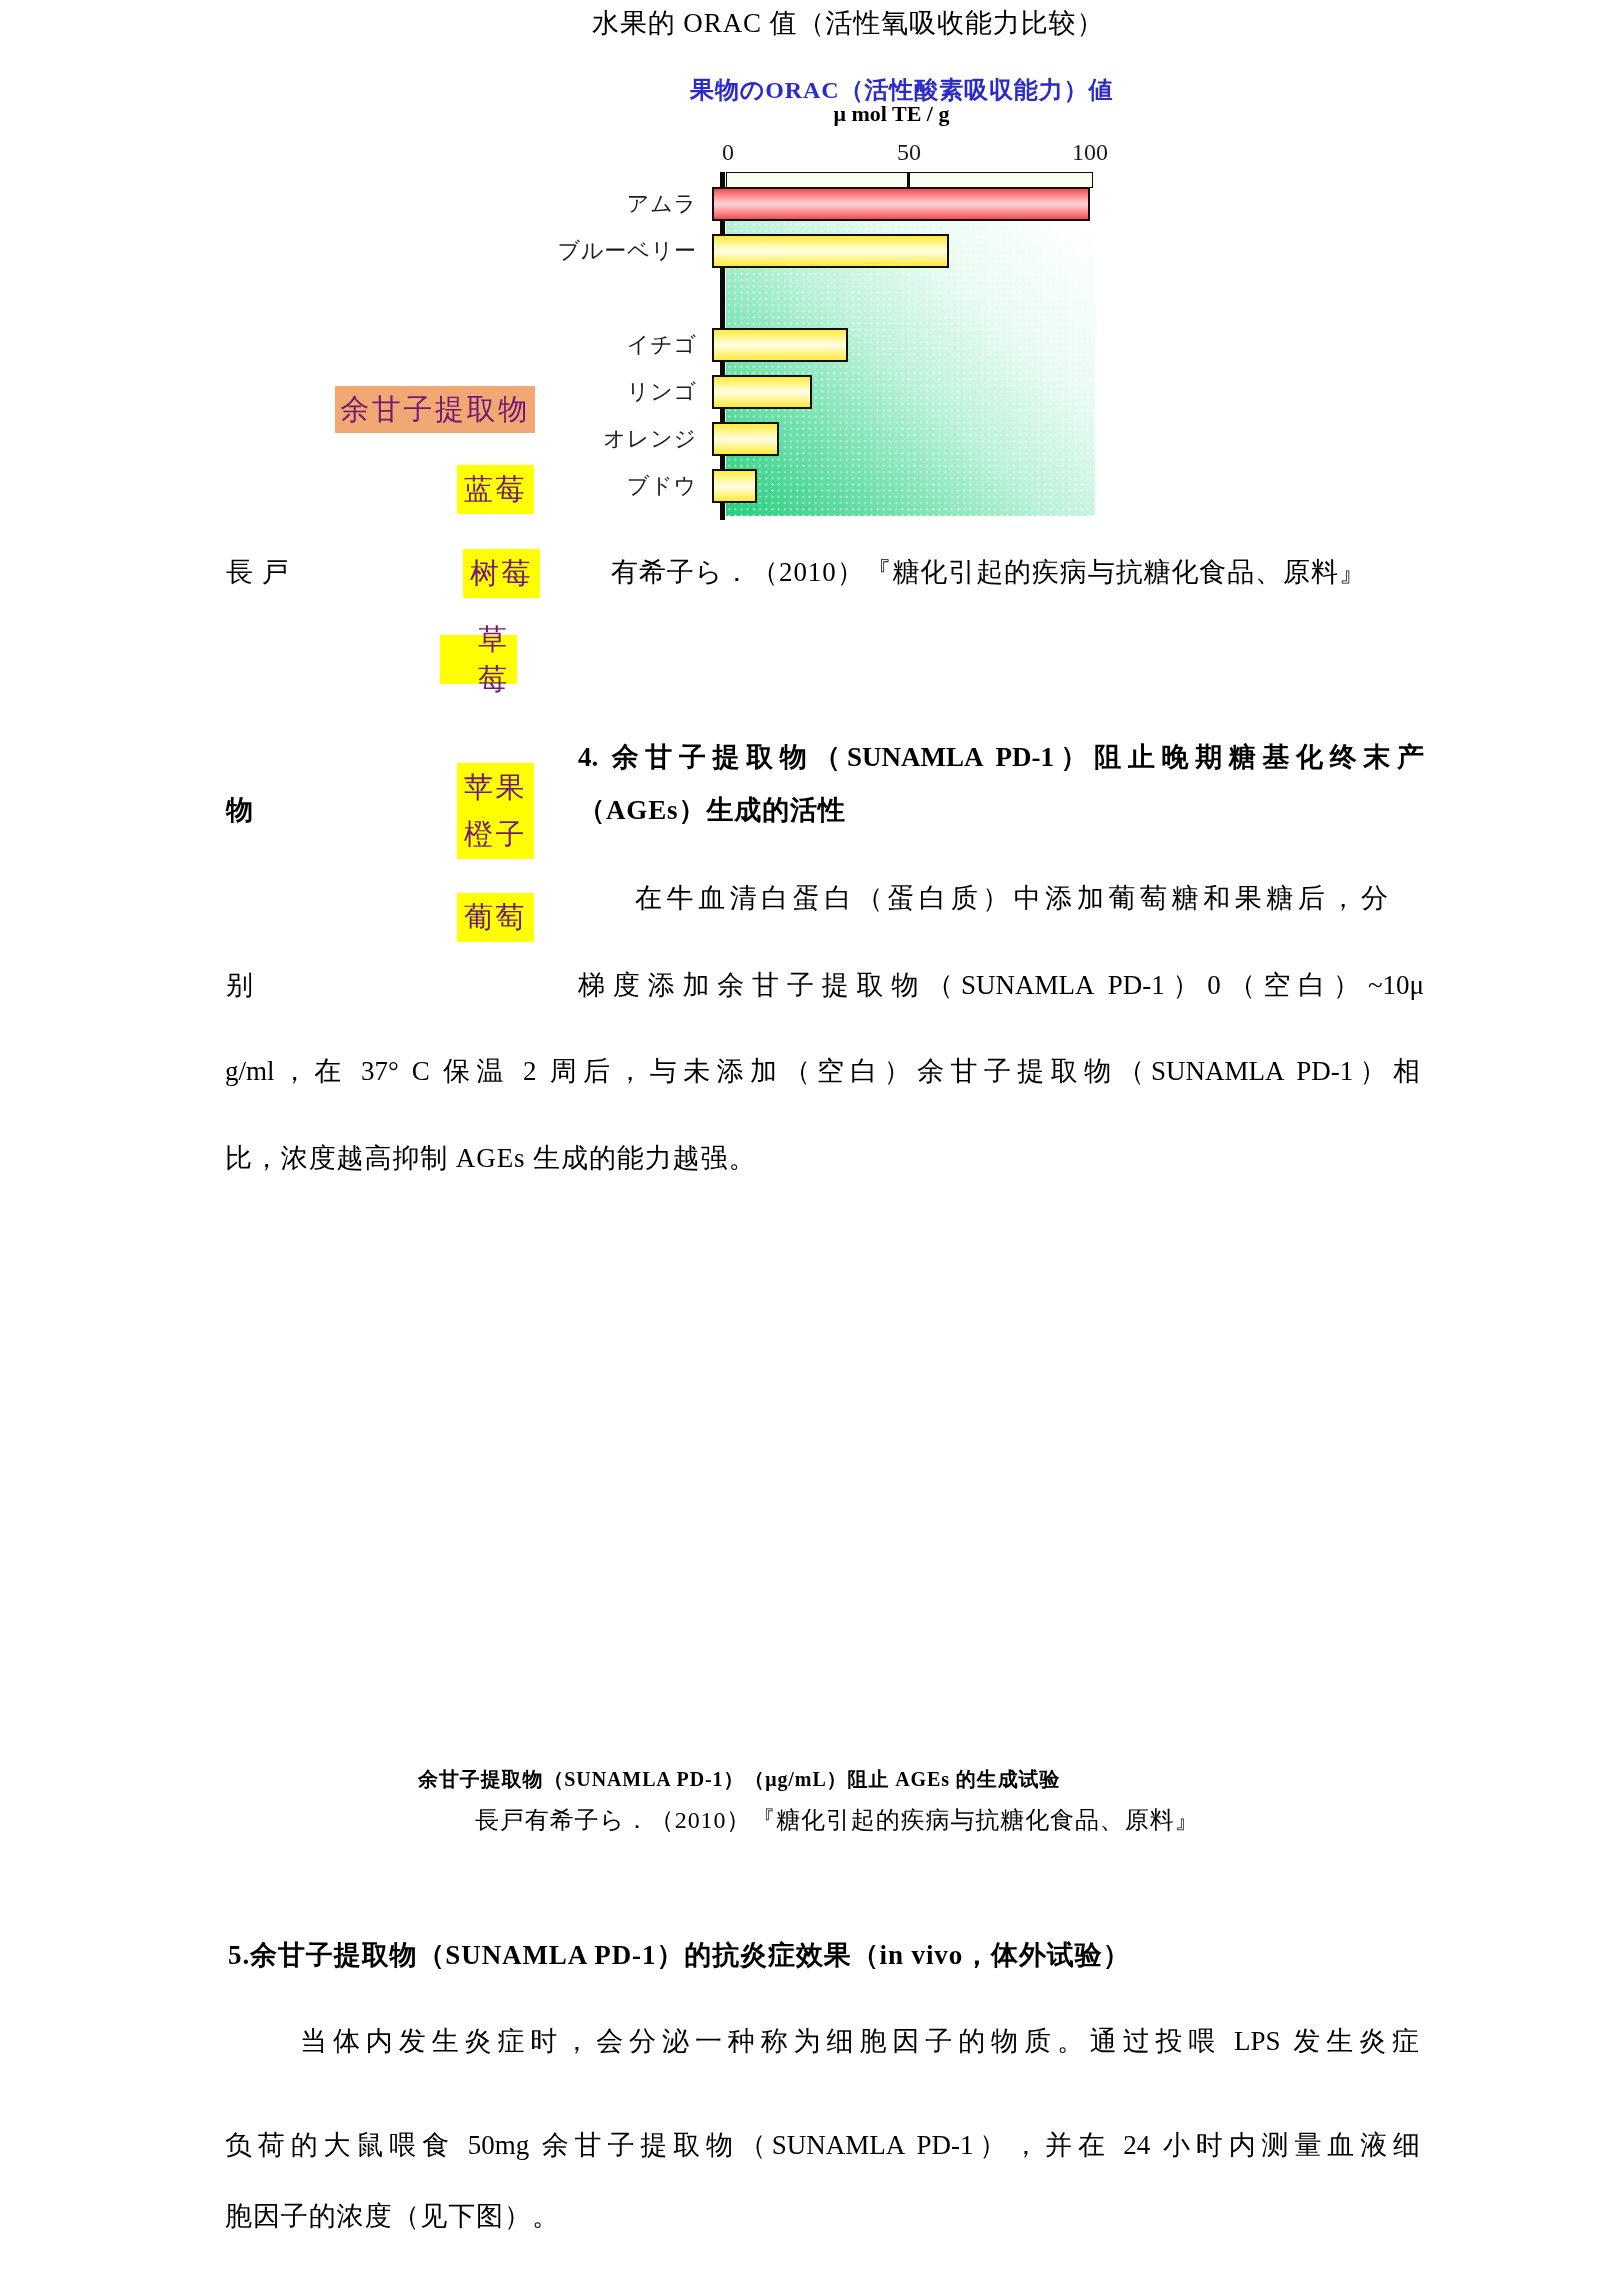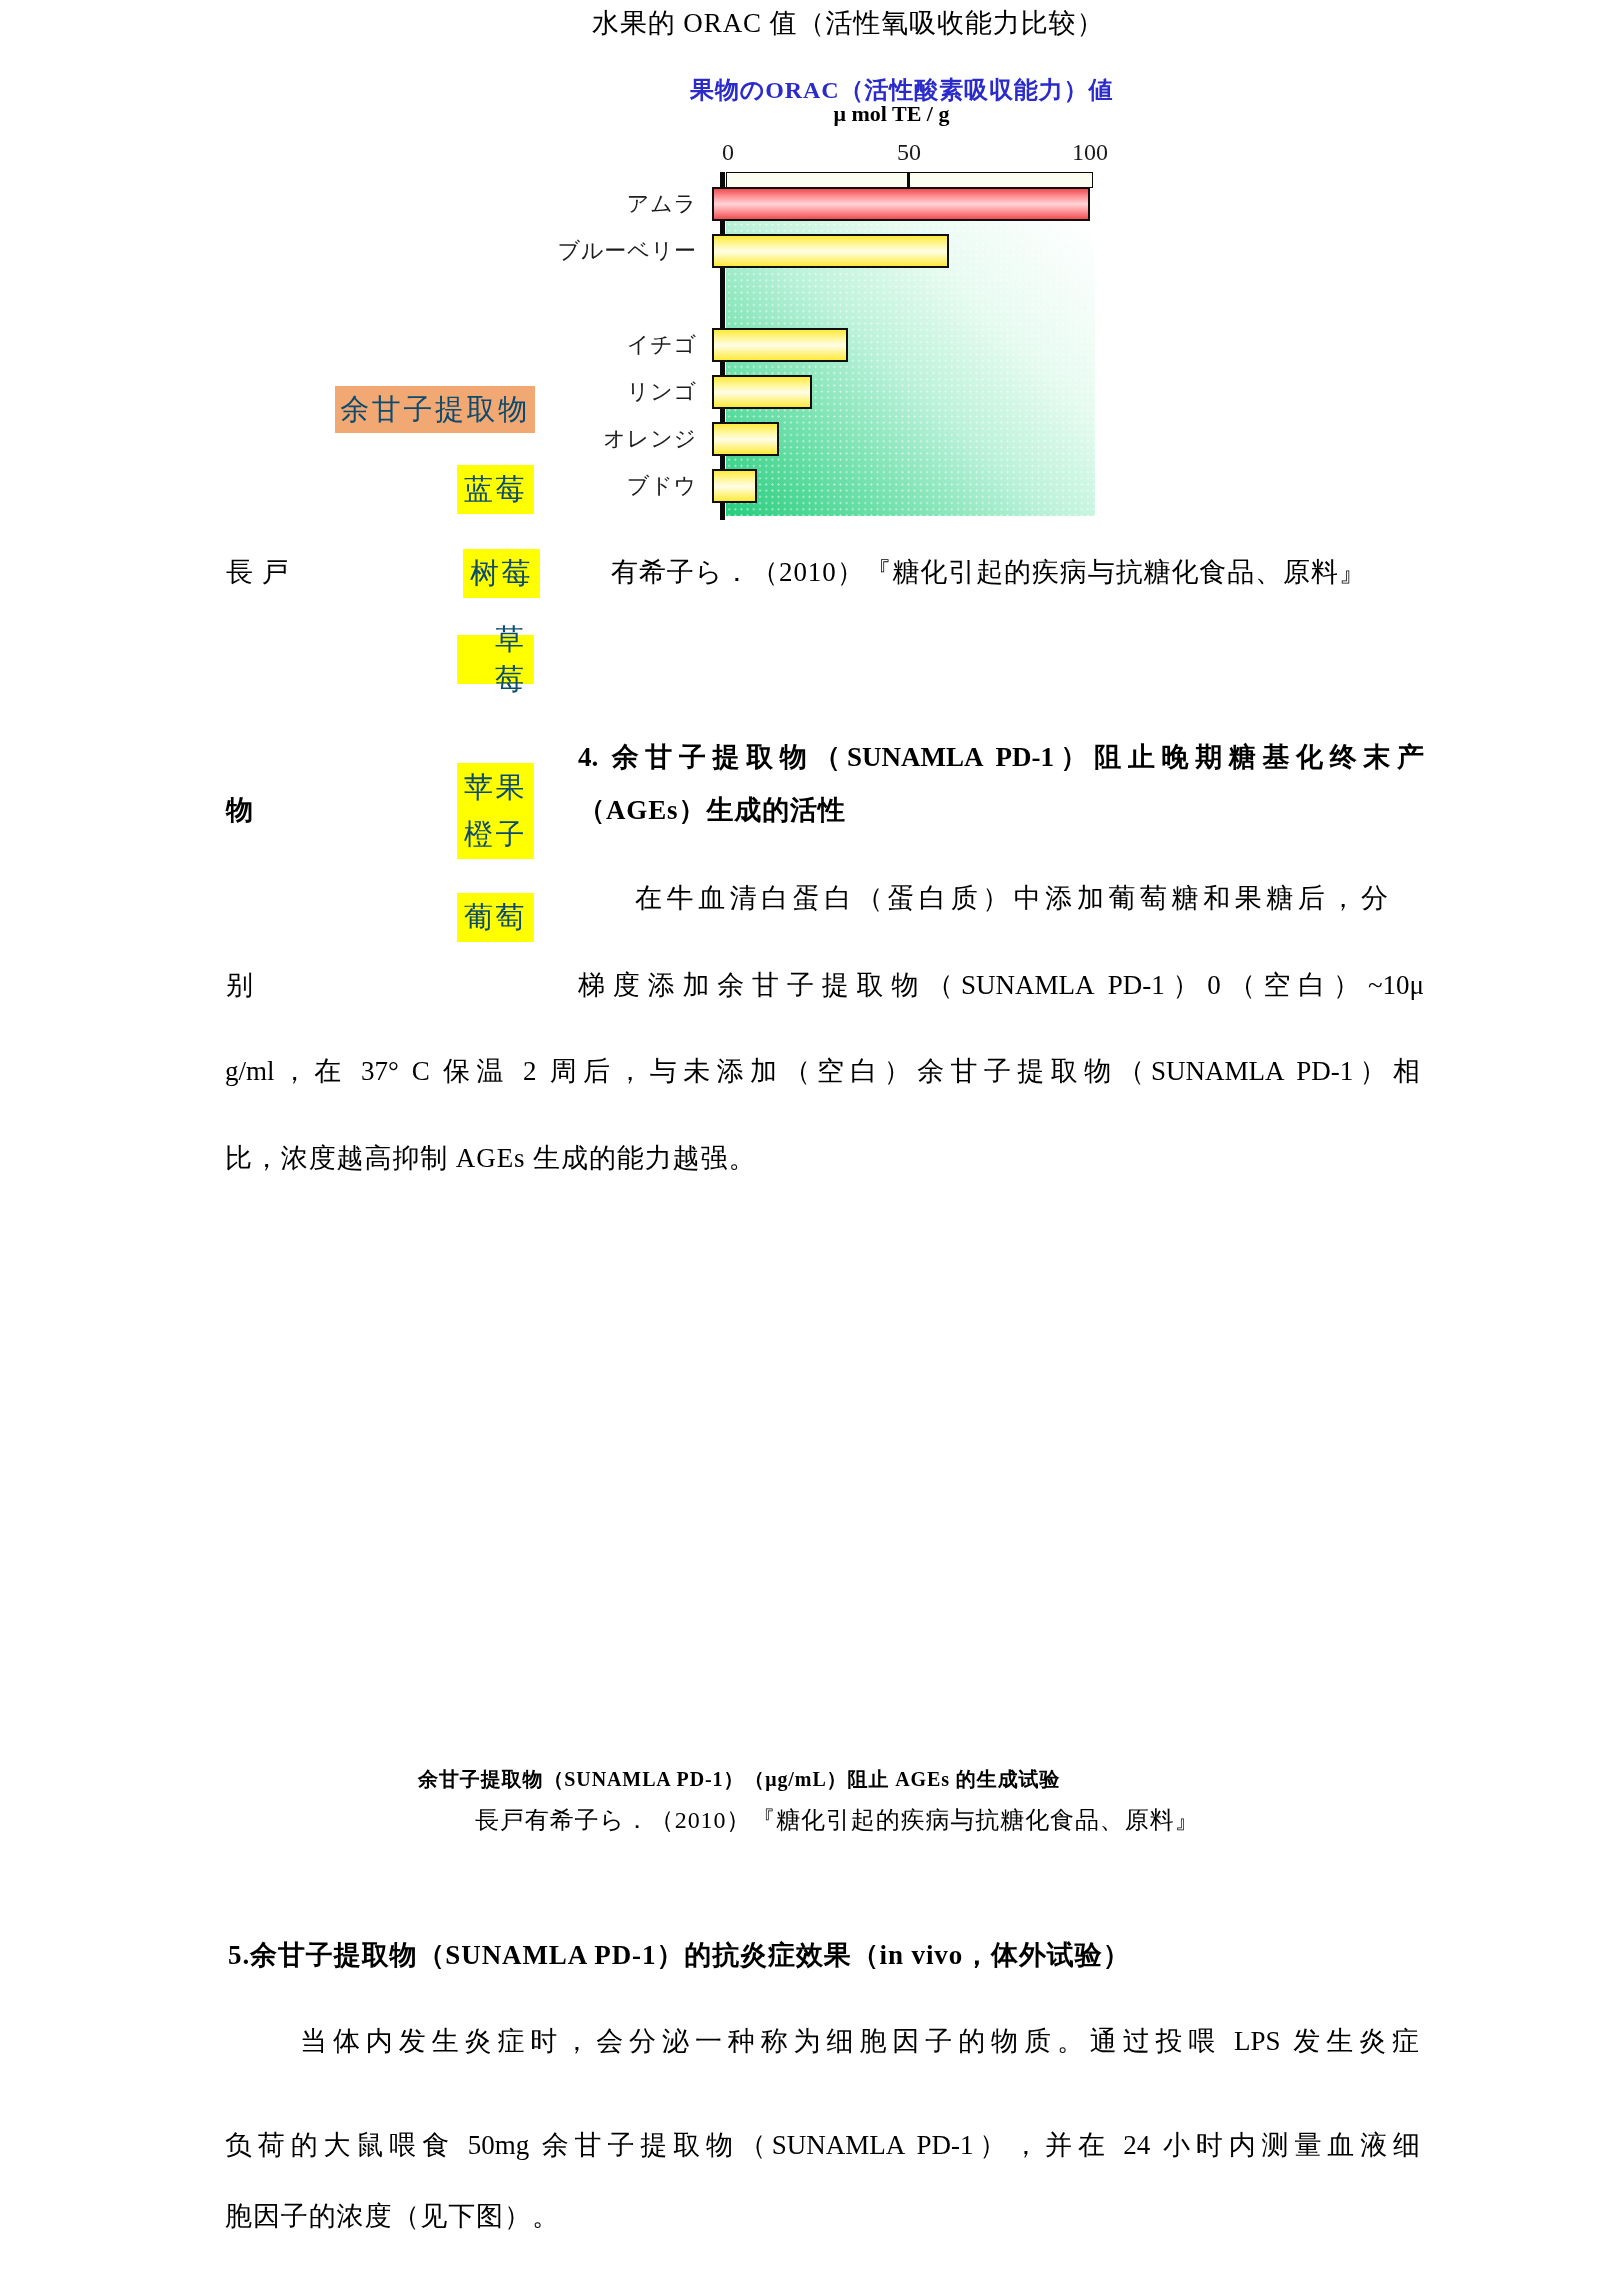--- a/index.html
+++ b/index.html
@@ -29,21 +29,21 @@
   .c1-strip-tick { position:absolute; top:0; width:2.6px; height:100%; background:#0a0a0a; }
   .c1-row { display:flex; align-items:center; height:34px; }
   .c1-label { width:217px; padding-right:14px; text-align:right; font-size:22px; color:#1c1c1c;
               font-family:"Liberation Sans", sans-serif; letter-spacing:0.9px; }
   .c1-bar { height:34px; border:2.6px solid #0f0f0f; margin-left:0.9px; }
   .c1-bar.red    { background:linear-gradient(180deg,#ee4d52 0%,#ff9a9e 28%,#ffd4d6 50%,#ff9a9e 72%,#ee4d52 100%); }
   .c1-bar.yellow { background:linear-gradient(180deg,#ffe93c 0%,#fff9a8 32%,#fffde8 52%,#fff69a 72%,#ffe93c 100%); }
 
   
   .hl { display:flex; align-items:center; justify-content:center;
-        font-size:29px; color:#0c4a6e; letter-spacing:2.6px; }
+        font-size:29px; color:#701a75; letter-spacing:2.6px; }
   .hl-orange { background:#f2a873; width:200px; height:47px; }
   .hl-yellow { background:#ffff00; width:77px;  height:49px; }
 
   .caption1 { font-size:20px; font-weight:bold; letter-spacing:0.9px; }
   .caption2 { font-size:24px; letter-spacing:0.9px; }
 </style>
 </head>
 <body>
 
 <div class="page">
@@ -88,21 +88,21 @@
     </div>
     <div class="abs c1-row" style="left:494px; top:469px; width:618px;">
       <div class="c1-label">ブドウ</div>
       <div class="c1-bar yellow" style="width: 45px;"></div>
     </div>
   </div>
 
   <div class="abs hl hl-orange" style="left:335px; top:386px;">余甘子提取物</div>
   <div class="abs hl hl-yellow" style="left:457px; top:465px;">蓝莓</div>
   <div class="abs hl hl-yellow" style="left:463px; top:549px;">树莓</div>
-  <div class="abs hl hl-yellow" style="left:457px; top:635px;padding-left:38px;">草莓</div>
+  <div class="abs hl hl-yellow" style="left:440px; top:635px;padding-left:38px;">草莓</div>
   <div class="abs hl hl-yellow" style="left:457px; top:726px;margin-top:37px;">苹果</div>
   <div class="abs hl hl-yellow" style="left:457px; top:810px;">橙子</div>
   <div class="abs hl hl-yellow" style="left:457px; top:893px;">葡萄</div>
 
   <div class="abs cn" style="left:226px; top:556px; letter-spacing:8.8px;">長戸</div>
   <div class="abs cn" style="left:611px; top:556px;">有希子ら．（2010）『糖化引起的疾病与抗糖化食品、原料』</div>
 
   <div class="abs cn bold stretch" style="left:578px; top:705px; width:846px;margin-top:36px;">4. 余甘子提取物（SUNAMLA PD-1）阻止晚期糖基化终末产</div>
   <div class="abs cn bold" style="left:226px; top:794px;">物</div>
   <div class="abs cn bold" style="left:578px; top:794px;">（AGEs）生成的活性</div>

